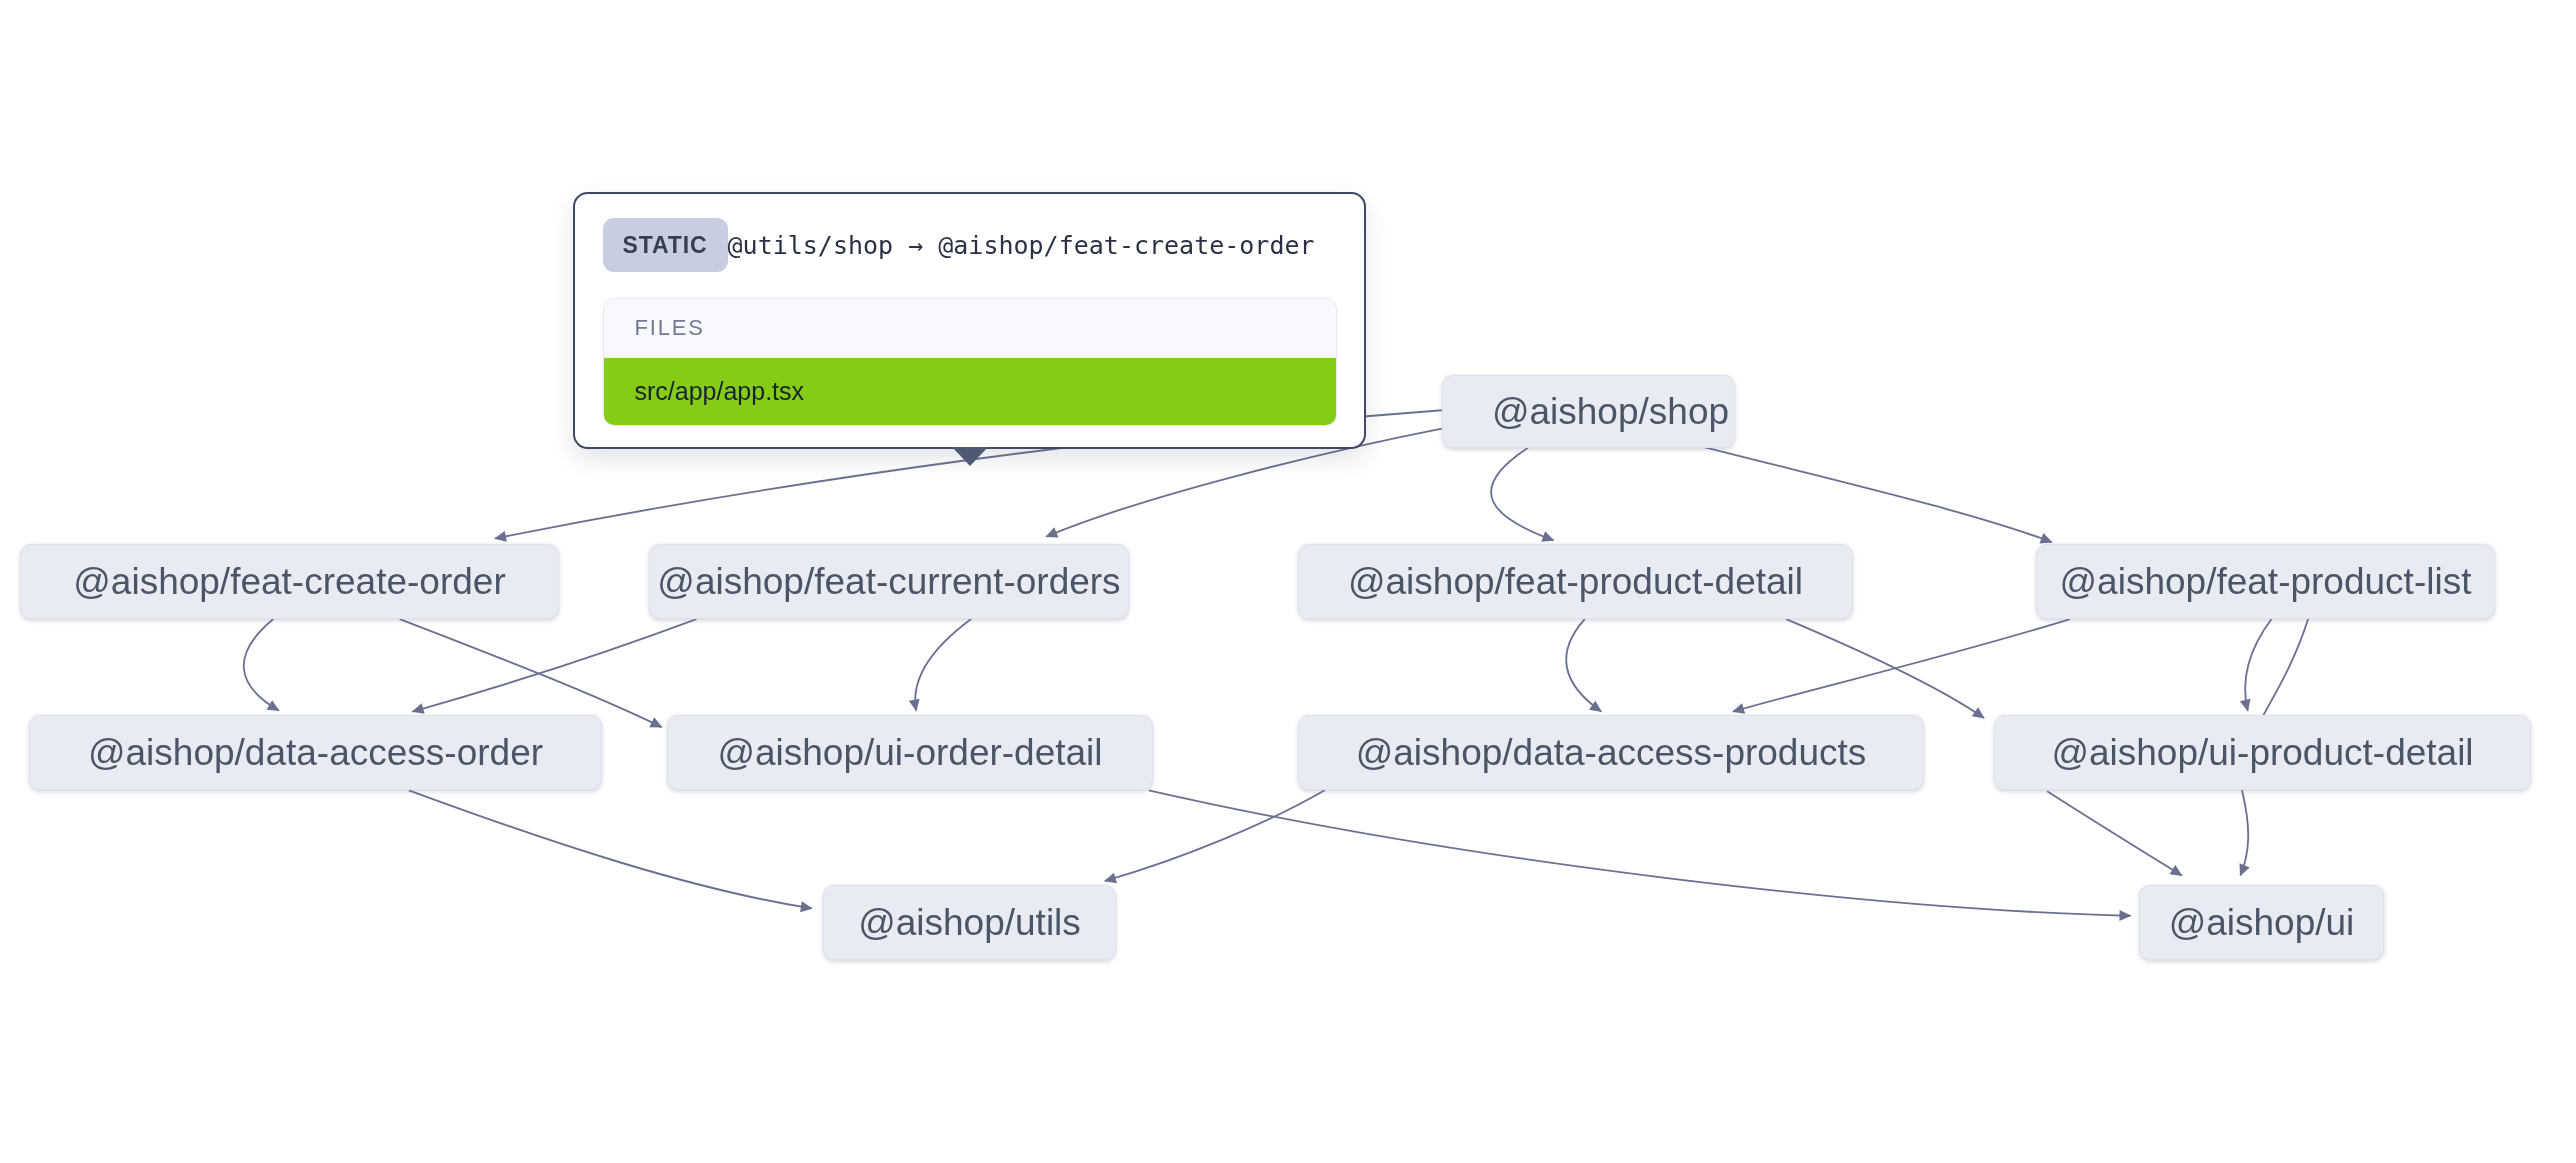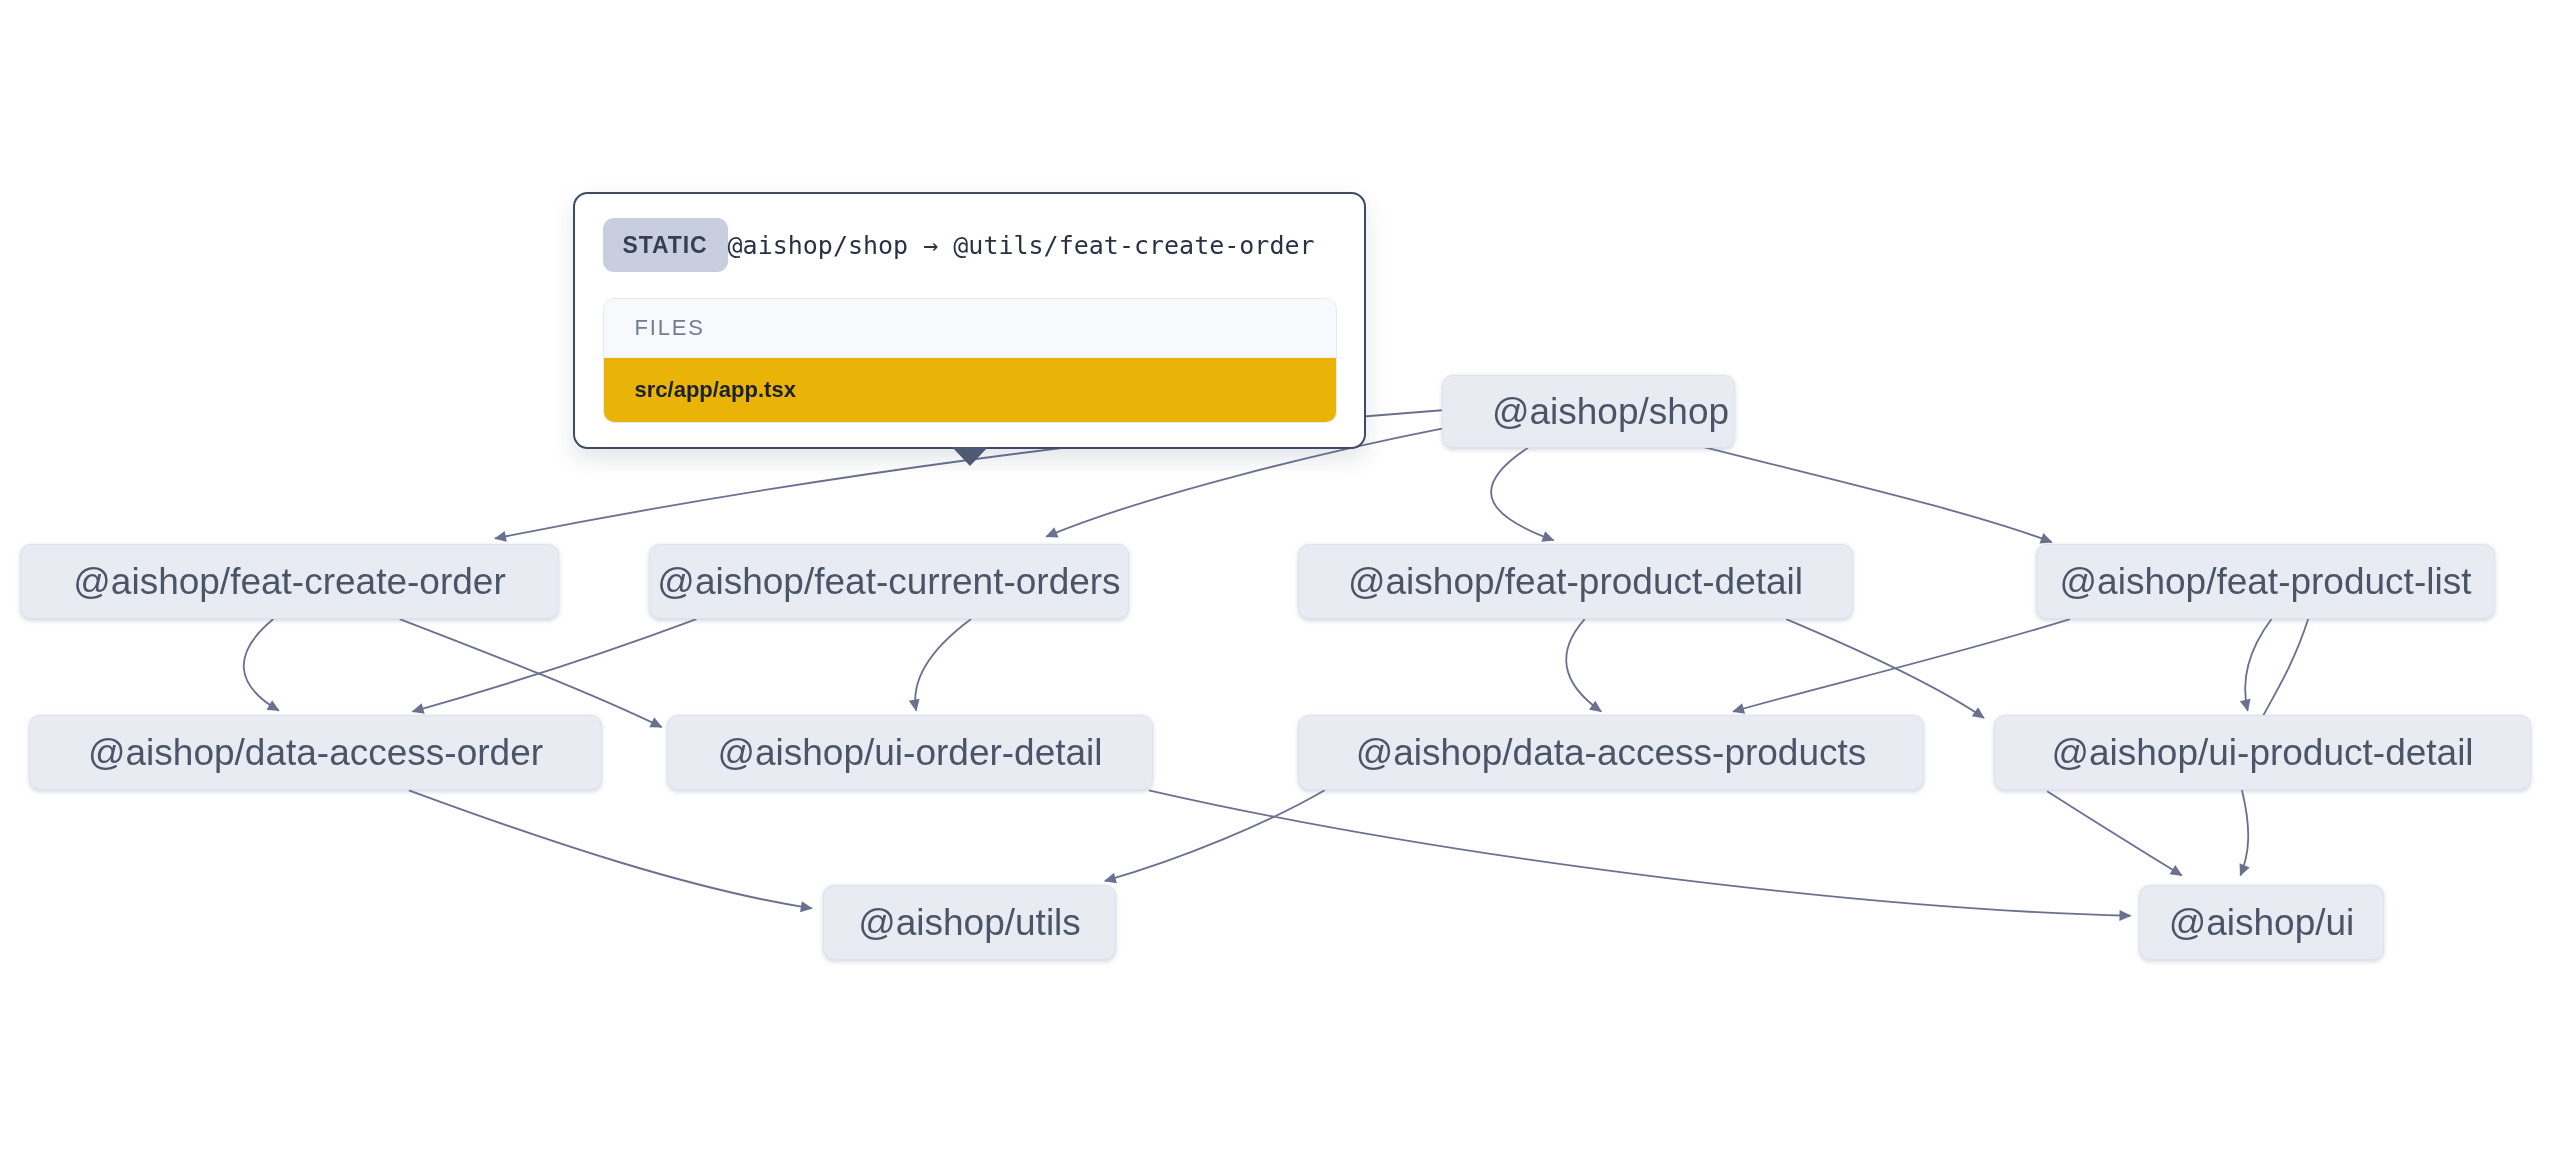--- a/index.html
+++ b/index.html
@@ -36,21 +36,21 @@
   }
   .tt-title{
     font-family:"DejaVu Sans Mono","Liberation Mono",monospace;
     font-size:25px;color:#2a3144;white-space:nowrap;
   }
   .files{margin-top:26px;border:1.8px solid #e5e8f1;border-radius:11px;overflow:hidden;background:#fff;}
   .files-head{
     background:#f8f9fc;border-bottom:1.8px solid #edeff6;
     padding:15.6px 31px;font-size:22px;letter-spacing:1.8px;color:#717b92;
   }
-  .files-row{padding:19px 31px;font-size:22px;color:#1a2130;background:#eab308;font-weight:bold;}
+  .files-row{padding:19px 31px;font-size:25px;color:#1a2130;background:#84cc16;}
 </style>
 </head>
 <body>
 
 <div id="canvas">
 
   <svg id="edges" width="2576" height="1163" viewBox="0 0 2812 1270">
     <defs>
       <marker id="arrow" markerUnits="userSpaceOnUse" markerWidth="18" markerHeight="16" refX="13" refY="7" orient="auto">
         <path d="M1,1 L14,7 L1,13 Z" fill="#6a7190"></path>
@@ -85,21 +85,21 @@
       <div class="node" style="left: 667px; top: 715px; width: 486px; height: 75px;">@aishop/ui-order-detail</div>
       <div class="node" style="left: 1298px; top: 715px; width: 626px; height: 75px;">@aishop/data-access-products</div>
       <div class="node" style="left: 1994px; top: 715px; width: 537px; height: 75px;">@aishop/ui-product-detail</div>
       <div class="node" style="left: 823px; top: 885px; width: 293px; height: 75px;">@aishop/utils</div>
       <div class="node" style="left: 2139px; top: 885px; width: 245px; height: 75px;">@aishop/ui</div>
     </div>
 
   <div class="tooltip">
     <div class="tt-head">
       <span class="badge">STATIC</span>
-      <span class="tt-title">@aishop/shop → @utils/feat-create-order</span>
+      <span class="tt-title">@utils/shop → @aishop/feat-create-order</span>
     </div>
     <div class="files">
       <div class="files-head">FILES</div>
       <div class="files-row">src/app/app.tsx</div>
     </div>
     <div class="tooltip-caret"></div>
   </div>
 
 </div>
 

